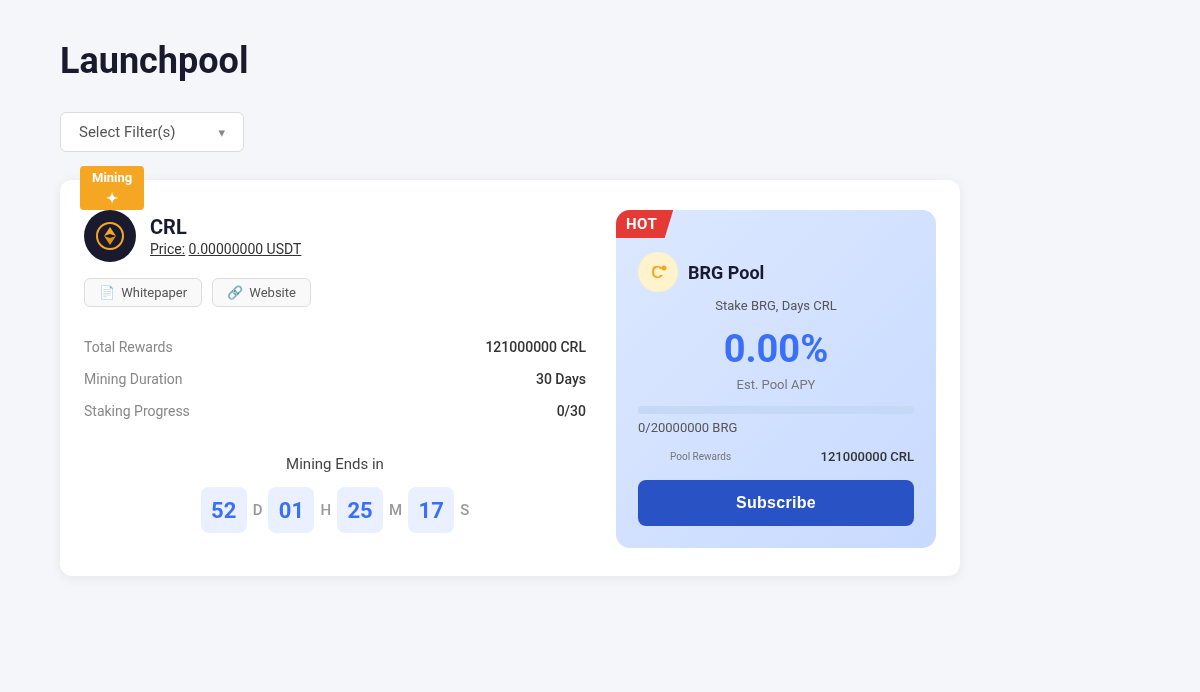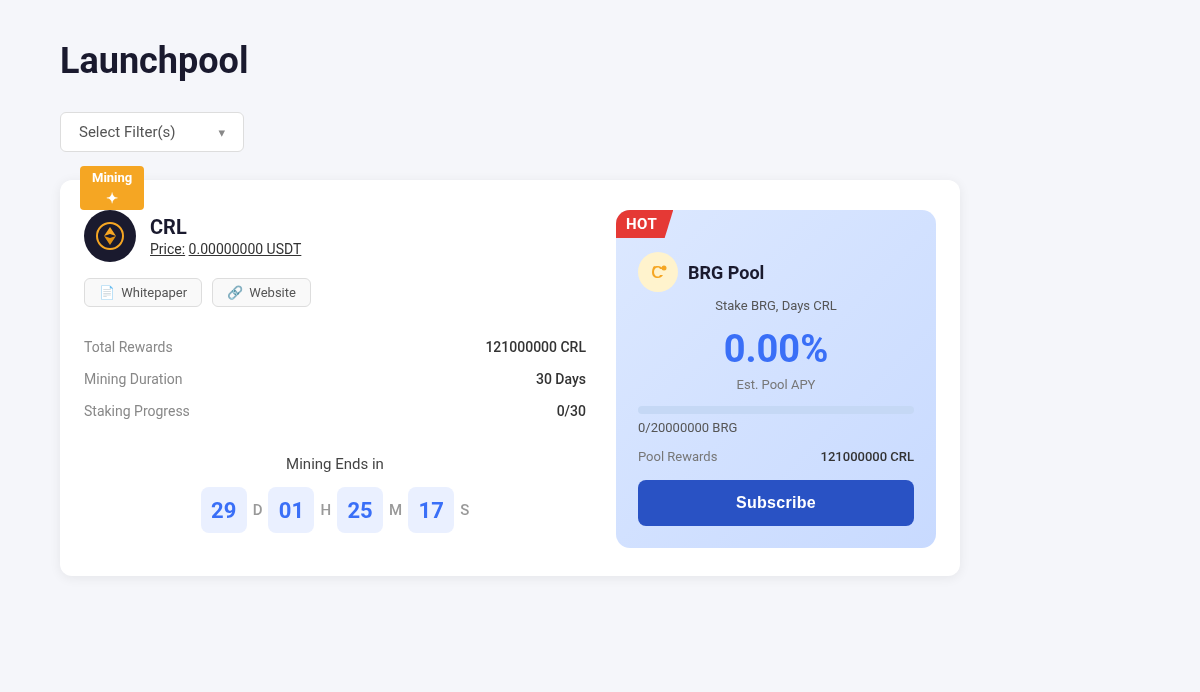--- a/index.html
+++ b/index.html
@@ -259,22 +259,23 @@
       color: #555;
       margin-bottom: 14px;
     }
     .pool-stats-row {
       display: flex;
       justify-content: space-between;
       align-items: center;
       margin-bottom: 16px;
     }
     .pool-stats-label {
-      font-size: 13px;
+      font-size: 10px;
       color: #777;
+      margin-left: 32px;
     }
     .pool-stats-value {
       font-size: 13px;
       color: #333;
       font-weight: 500;
     }
     .subscribe-btn {
       width: 100%;
       background: #2952c4;
       color: #fff;
@@ -351,21 +352,21 @@
         </div>
         <div class="stats-row">
           <span class="stats-label">Staking Progress</span>
           <span class="stats-value">0/30</span>
         </div>
       </div>
 
       <div class="mining-ends-section">
         <div class="mining-ends-label">Mining Ends in</div>
         <div class="countdown">
-          <div class="countdown-number">29</div>
+          <div class="countdown-number">52</div>
           <span class="countdown-label">D</span>
           <div class="countdown-number">01</div>
           <span class="countdown-label">H</span>
           <div class="countdown-number">25</div>
           <span class="countdown-label">M</span>
           <div class="countdown-number">17</div>
           <span class="countdown-label">S</span>
         </div>
       </div>
     </div>

